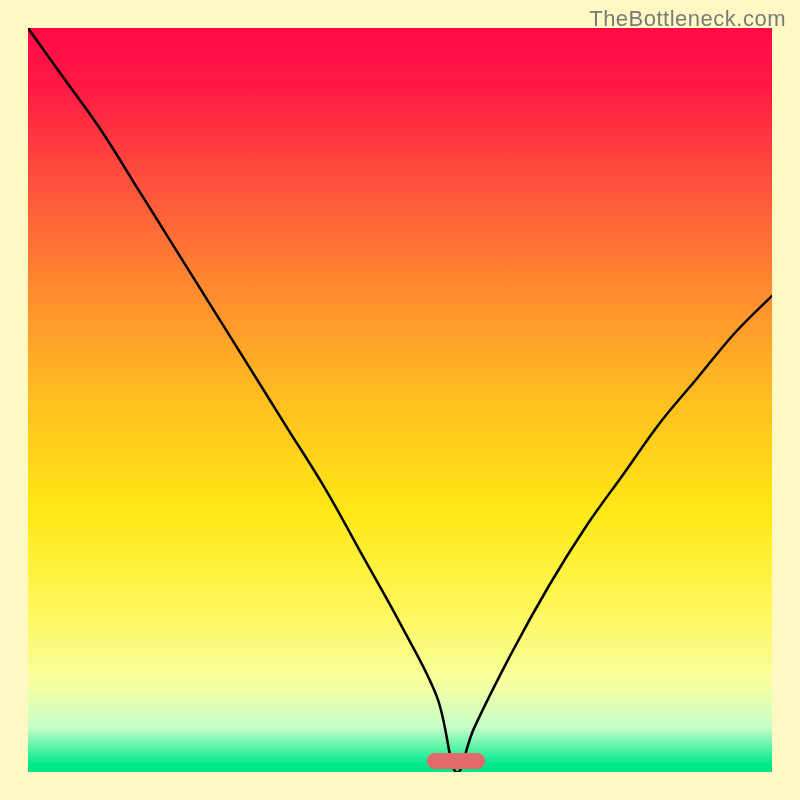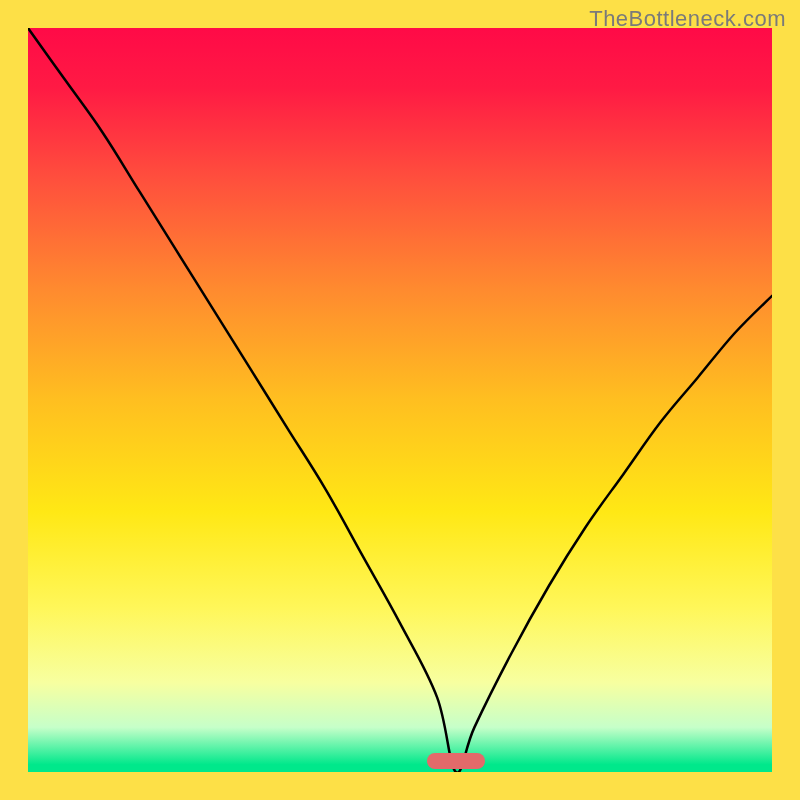--- a/index.html
+++ b/index.html
@@ -8,21 +8,21 @@
     width: 800px;
     height: 800px;
     background: #000;
     overflow: hidden;
     font-family: Arial, Helvetica, sans-serif;
   }
   .frame {
     position: relative;
     width: 800px;
     height: 800px;
-    background: #fde047;
+    background: #fef9c3;
   }
   .watermark {
     position: absolute;
     top: 6px;
     right: 14px;
     color: #7a7a7a;
     font-size: 22px;
     font-weight: 500;
     letter-spacing: 0.5px;
     z-index: 10;

